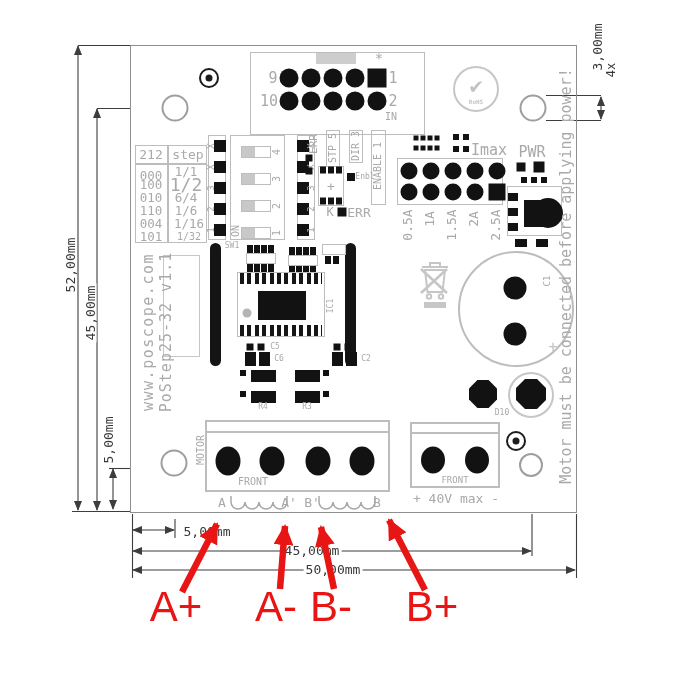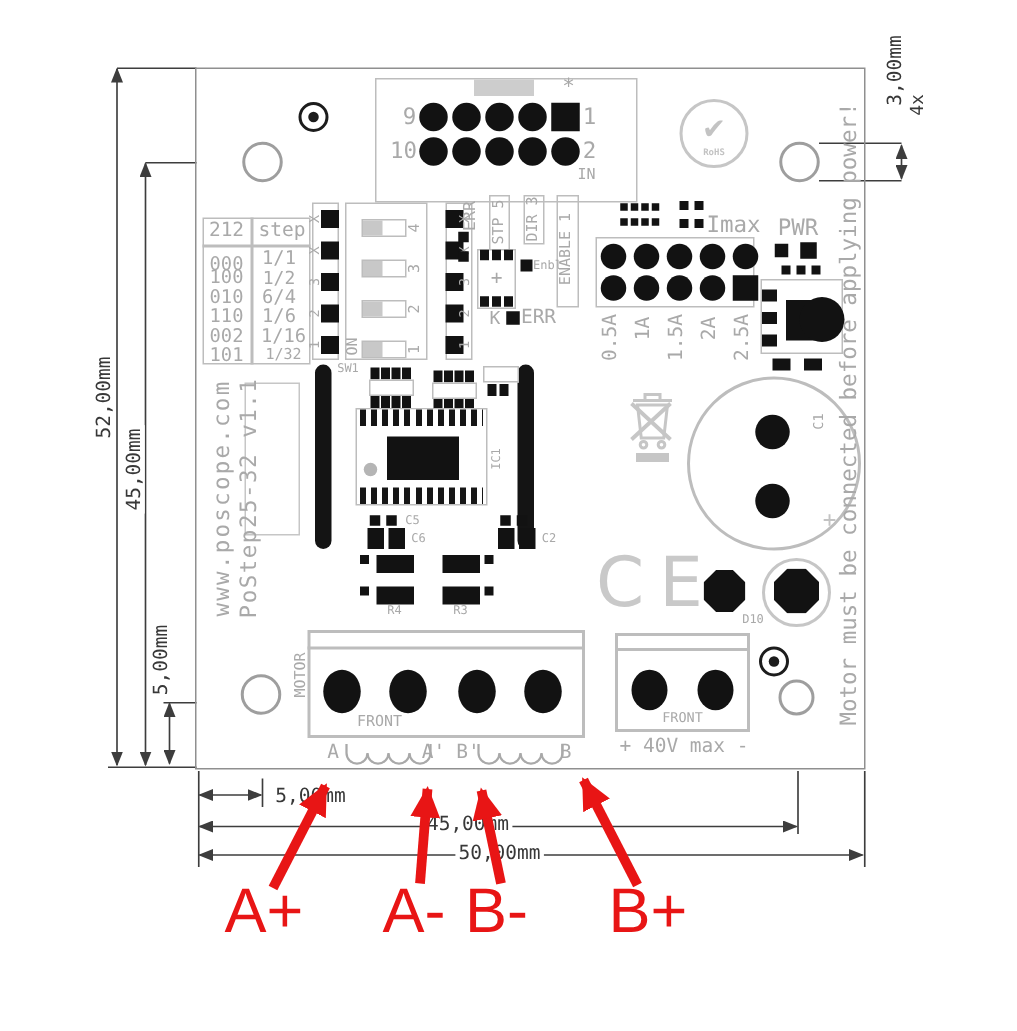--- a/index.html
+++ b/index.html
@@ -96,26 +96,26 @@
   <div class="c silk" style="left:379px;top:58px;font-size:14px">*</div>
 
   <div class="box nobg" style="left:135px;top:145px;width:72px;height:98px"></div>
   <div class="gline" style="left:167px;top:145px;width:1.5px;height:98px"></div>
   <div class="gline" style="left:135px;top:163px;width:72px;height:1.5px"></div>
   <div class="c silk" style="left:151px;top:154px;font-size:13px">212</div>
   <div class="c silk" style="left:188px;top:154px;font-size:13px">step</div>
   <div class="c silk" style="left:151px;top:176px;font-size:12.5px">000</div>
   <div class="c silk" style="left:186px;top:172px;font-size:12.5px">1/1</div>
   <div class="c silk" style="left:151px;top:185px;font-size:12.5px">100</div>
-  <div class="c silk" style="left:186px;top:185px;font-size:12px">1/2</div>
+  <div class="c silk" style="left:186px;top:185px;font-size:18px">1/2</div>
   <div class="c silk" style="left:151px;top:198px;font-size:12.5px">010</div>
   <div class="c silk" style="left:186px;top:198px;font-size:12.5px">6/4</div>
   <div class="c silk" style="left:151px;top:211px;font-size:12.5px">110</div>
   <div class="c silk" style="left:186px;top:211px;font-size:12.5px">1/6</div>
-  <div class="c silk" style="left:151px;top:224px;font-size:12.5px">002</div>
+  <div class="c silk" style="left:151px;top:224px;font-size:12.5px">004</div>
   <div class="c silk" style="left:189px;top:224px;font-size:12.5px">1/16</div>
   <div class="c silk" style="left:151px;top:237px;font-size:12.5px">101</div>
   <div class="c silk" style="left:189px;top:237px;font-size:10px">1/32</div>
 
   <div class="box nobg" style="left:208px;top:135px;width:18px;height:105px"></div>
   <div class="box nobg" style="left:297px;top:135px;width:18px;height:105px"></div>
   <div class="psq" style="left:220px;top:146px;width:12px;height:12px"></div>
   <div class="psq" style="left:220px;top:167px;width:12px;height:12px"></div>
   <div class="psq" style="left:220px;top:188px;width:12px;height:12px"></div>
   <div class="psq" style="left:220px;top:209px;width:12px;height:12px"></div>
@@ -290,21 +290,20 @@
     </g>
     <rect x="6" y="44" width="22" height="6" fill="#c6c6c6"></rect>
   </svg>
 
   <div style="position:absolute;left:516px;top:309px;width:116px;height:116px;border:2px solid #bdbdbd;border-radius:50%;transform:translate(-50%,-50%)"></div>
   <div class="pin" style="left:515px;top:288px;width:23px;height:23px"></div>
   <div class="pin" style="left:515px;top:334px;width:23px;height:23px"></div>
   <div class="cv silk" style="left:547px;top:281px;font-size:9px">C1</div>
   <div class="c silk2" style="left:553px;top:347px;font-size:15px">+</div>
 
-  <div class="c" style="left:438px;top:388px;font-size:46px;color:#c9c9c9;letter-spacing:10px;font-family:'DejaVu Sans',sans-serif">CE</div>
 
   <div style="position:absolute;left:531px;top:395px;width:46px;height:46px;border:2px solid #c6c6c6;border-radius:50%;transform:translate(-50%,-50%)"></div>
   <div class="oct" style="left:483px;top:394px;width:28px;height:28px"></div>
   <div class="oct" style="left:531px;top:394px;width:30px;height:30px"></div>
   <div class="c silk" style="left:502px;top:413px;font-size:8px">D10</div>
 
   <div class="box nobg" style="left:205px;top:420px;width:185px;height:72px;border-width:2px"></div>
   <div class="gline" style="left:205px;top:431px;width:185px;height:1.5px"></div>
   <div class="pin" style="left:228px;top:461px;width:25px;height:29px"></div>
   <div class="pin" style="left:272px;top:461px;width:25px;height:29px"></div>

